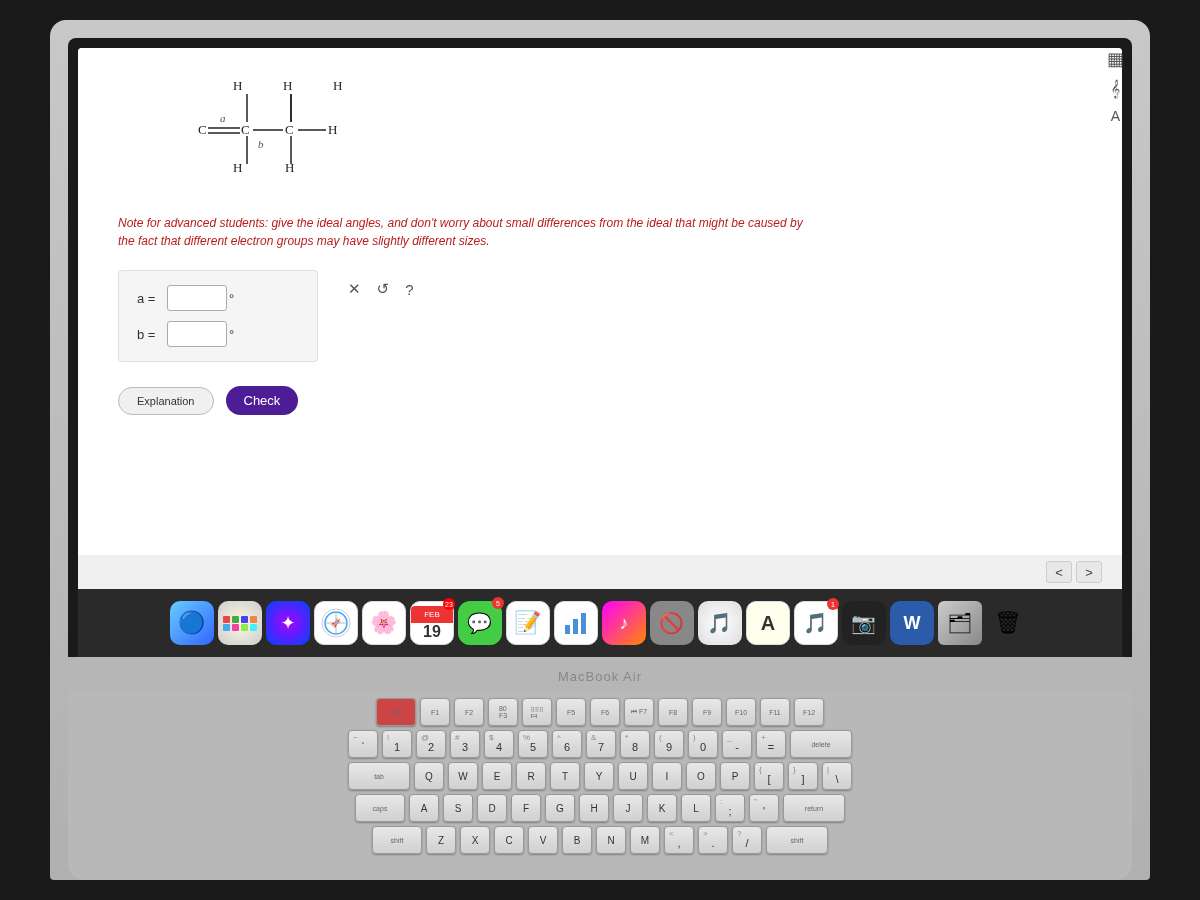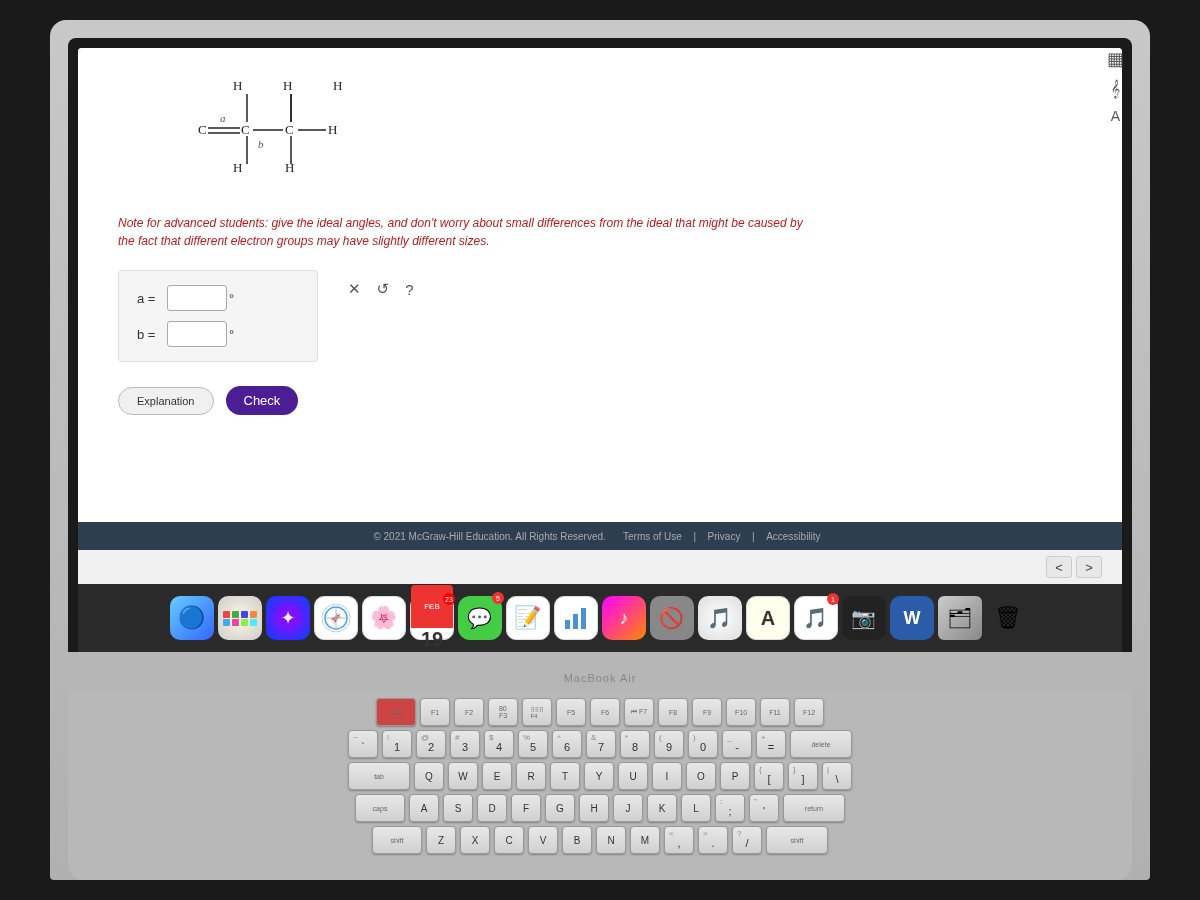--- a/index.html
+++ b/index.html
@@ -283,22 +283,22 @@
     }
     .key-fn {
       font-size: 7px;
       color: #666;
     }
 
     
     .macbook-label {
       text-align: center;
       color: #888;
-      font-size: 11px;
-      padding: 20px 0 6px;
+      font-size: 13px;
+      padding: 12px 0 6px;
       letter-spacing: 1px;
     }
 
     
     .cal-badge {
       position: absolute;
       top: -4px;
       right: -2px;
       background: red;
       color: white;
@@ -407,31 +407,20 @@
           </div>
         </div>
 
         <div class="buttons-row">
           <button class="btn-explanation">Explanation</button>
           <button class="btn-check">Check</button>
         </div>
 
       </div>
 
-      <div class="footer-bar">
-        <span class="footer-text">
-          <span>© 2021 McGraw-Hill Education. All Rights Reserved.</span>
-          &nbsp;&nbsp;
-          <a href="#">Terms of Use</a>
-          &nbsp;|&nbsp;
-          <a href="#">Privacy</a>
-          &nbsp;|&nbsp;
-          <a href="#">Accessibility</a>
-        </span>
-      </div>
 
       <div class="nav-arrows">
         <button class="nav-btn">&lt;</button>
         <button class="nav-btn">&gt;</button>
       </div>
 
       <div class="dock-area">
 
         <div class="dock-icon" style="background: linear-gradient(135deg,#6cf,#36f); font-size:22px;">🔵</div>
         <div class="dock-icon" style="background: radial-gradient(circle,#fff8e1,#ccc); overflow:hidden;">
@@ -452,22 +441,22 @@
             <circle cx="15" cy="15" r="14" fill="white" stroke="#ccc" stroke-width="1"></circle>
             <circle cx="15" cy="15" r="11" fill="none" stroke="#4af" stroke-width="1.5"></circle>
             <line x1="15" y1="4" x2="15" y2="26" stroke="#aaa" stroke-width="0.8"></line>
             <line x1="4" y1="15" x2="26" y2="15" stroke="#aaa" stroke-width="0.8"></line>
             <polygon points="15,9 18,20 15,17 12,20" fill="#e33" transform="rotate(45 15 15)"></polygon>
             <polygon points="15,9 18,20 15,17 12,20" fill="#aaa" transform="rotate(225 15 15)"></polygon>
           </svg>
         </div>
         <div class="dock-icon" style="background: #fff; border:1px solid #ddd;">🌸</div>
         <div class="dock-icon" style="background: white; border: 1px solid #ddd; font-size:11px; flex-direction:column; position:relative;">
-          <div style="background:#e33;color:white;font-size:8px;width:100%;text-align:center;border-radius:4px 4px 0 0; padding:17px 0;">FEB</div>
-          <div style="font-size:20px;font-weight:bold;color:#333;">19</div>
+          <div style="background:#e33;color:white;font-size:8px;width:100%;text-align:center;border-radius:4px 4px 0 0; padding:4px 0;">FEB</div>
+          <div style="font-size:16px;font-weight:bold;color:#333;">19</div>
           <div class="cal-badge">23</div>
         </div>
         <div class="dock-icon" style="background: #4c4;border-radius:12px; font-size:20px; position:relative;">
           💬
           <div class="cal-badge" style="background:#e33;">5</div>
         </div>
         <div class="dock-icon" style="background: #fff; border:1px solid #ddd;">📝</div>
         <div class="dock-icon" style="background: #fff; border:1px solid #ddd;">
           <svg width="28" height="28" viewBox="0 0 28 28">
             <rect x="3" y="16" width="5" height="9" fill="#4a90d9"></rect>

